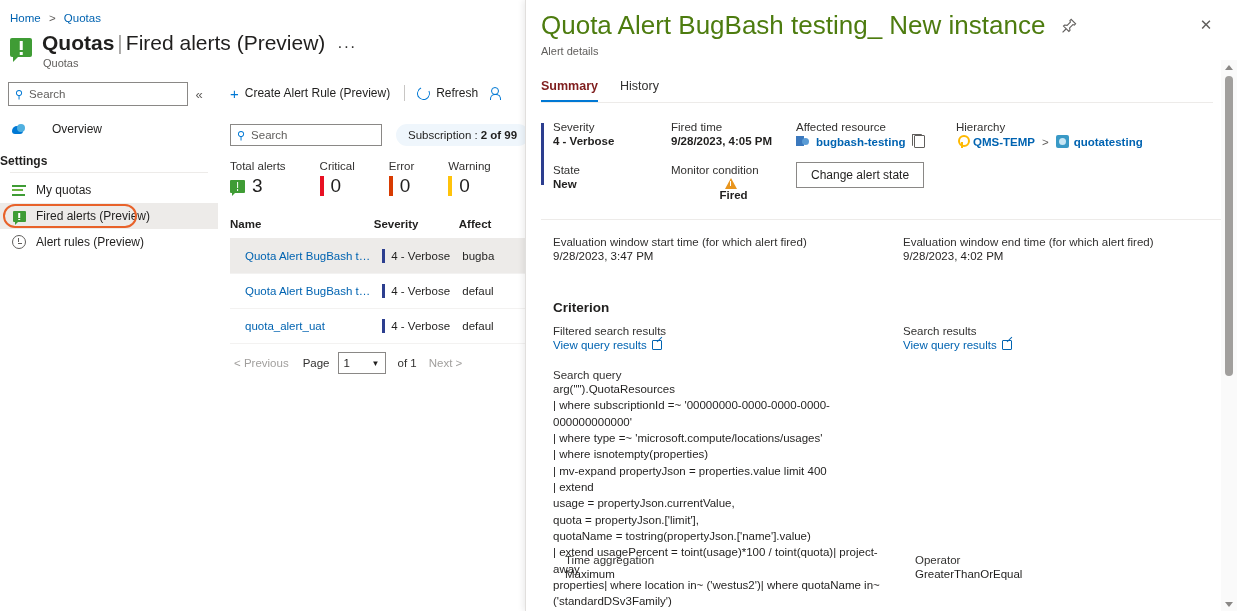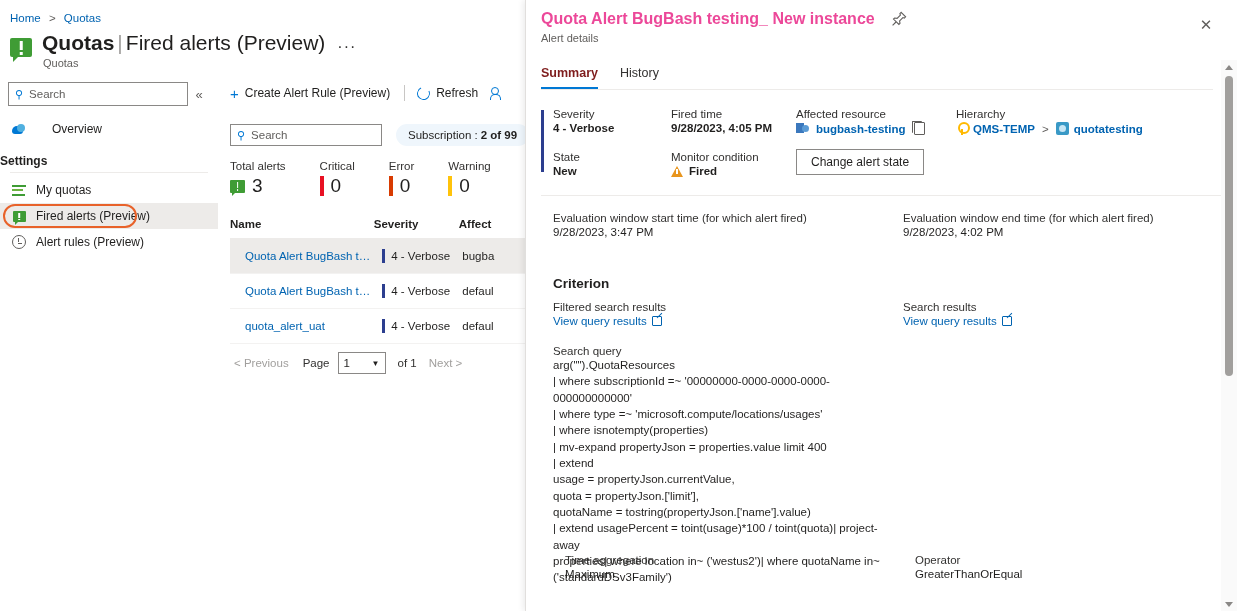--- a/index.html
+++ b/index.html
@@ -148,21 +148,21 @@
   }
   .pg-of { margin:0 12px; color:#323130; }
 
   
   .panel {
     position:absolute; left:525px; top:0; width:712px; height:611px;
     background:#fff; border-left:1px solid #e1dfdd;
     box-shadow:-2px 0 6px rgba(0,0,0,.08);
   }
   .panel-head { position:relative; padding:10px 40px 0 15px; }
-  .panel-title { font-size:16px; color:#ec4899; font-weight:bold; display:flex; align-items:center; }
+  .panel-title { font-size:26px; color:#4d7c0f; font-weight:normal; display:flex; align-items:center; }
   .pin {
     margin-left:16px; width:16px;height:16px; position:relative; cursor:pointer; color:#605e5c; font-size:14px;
   }
   .panel-sub { font-size:11px; color:#605e5c; margin-top:4px; }
   .panel-close {
     position:absolute; right:22px; top:16px; width:18px; height:18px;
     color:#605e5c; font-size:15px; text-align:center; line-height:18px; cursor:pointer;
   }
 
   .tabs { display:flex; margin:22px 0 0 15px; border-bottom:1px solid #edebe9; width:672px; }
@@ -179,21 +179,21 @@
   .grid-summary { display:grid; grid-template-columns:118px 125px 160px 250px; padding-left:12px; }
   .cell-mt { margin-top:16px; }
 
   .res-link { display:flex; align-items:center; color:#0063b1; font-weight:bold; cursor:pointer; }
   .ico-res { width:14px;height:13px; margin-right:6px; position:relative; }
   .ico-res:before{content:"";position:absolute;left:0;top:1px;width:8px;height:10px;background:#3b78bd;}
   .ico-res:after{content:"";position:absolute;left:6px;top:3px;width:7px;height:7px;background:#5a9bd5;border-radius:50%;}
   .copy-ico { margin-left:9px; width:11px;height:13px; border:1.2px solid #605e5c; border-radius:1px; position:relative; cursor:pointer; }
   .copy-ico:before{content:"";position:absolute;left:-3px;top:-2px;width:9px;height:11px;border:1.2px solid #605e5c;border-right:none;border-bottom:none;border-radius:1px;}
 
-  .mon-cond { display:flex; align-items:center; }
+  .mon-cond { display:flex; align-items:center;flex-direction:column; }
   .ico-warn { width:0;height:0;border-left:6px solid transparent;border-right:6px solid transparent;border-bottom:11px solid #e8951e; margin-right:6px; position:relative; }
   .ico-warn:after{content:"";position:absolute;left:-1px;top:3px;width:1.6px;height:5px;background:#fff;}
 
   .btn-change {
     margin-top:14px; height:26px; border:1px solid #8a8886; background:#fff;
     font-size:12px; color:#201f1e; display:inline-flex; align-items:center;
     padding:0 14px; cursor:pointer; white-space:nowrap;
   }
 
   .hier { display:flex; align-items:center; flex-wrap:nowrap; }

